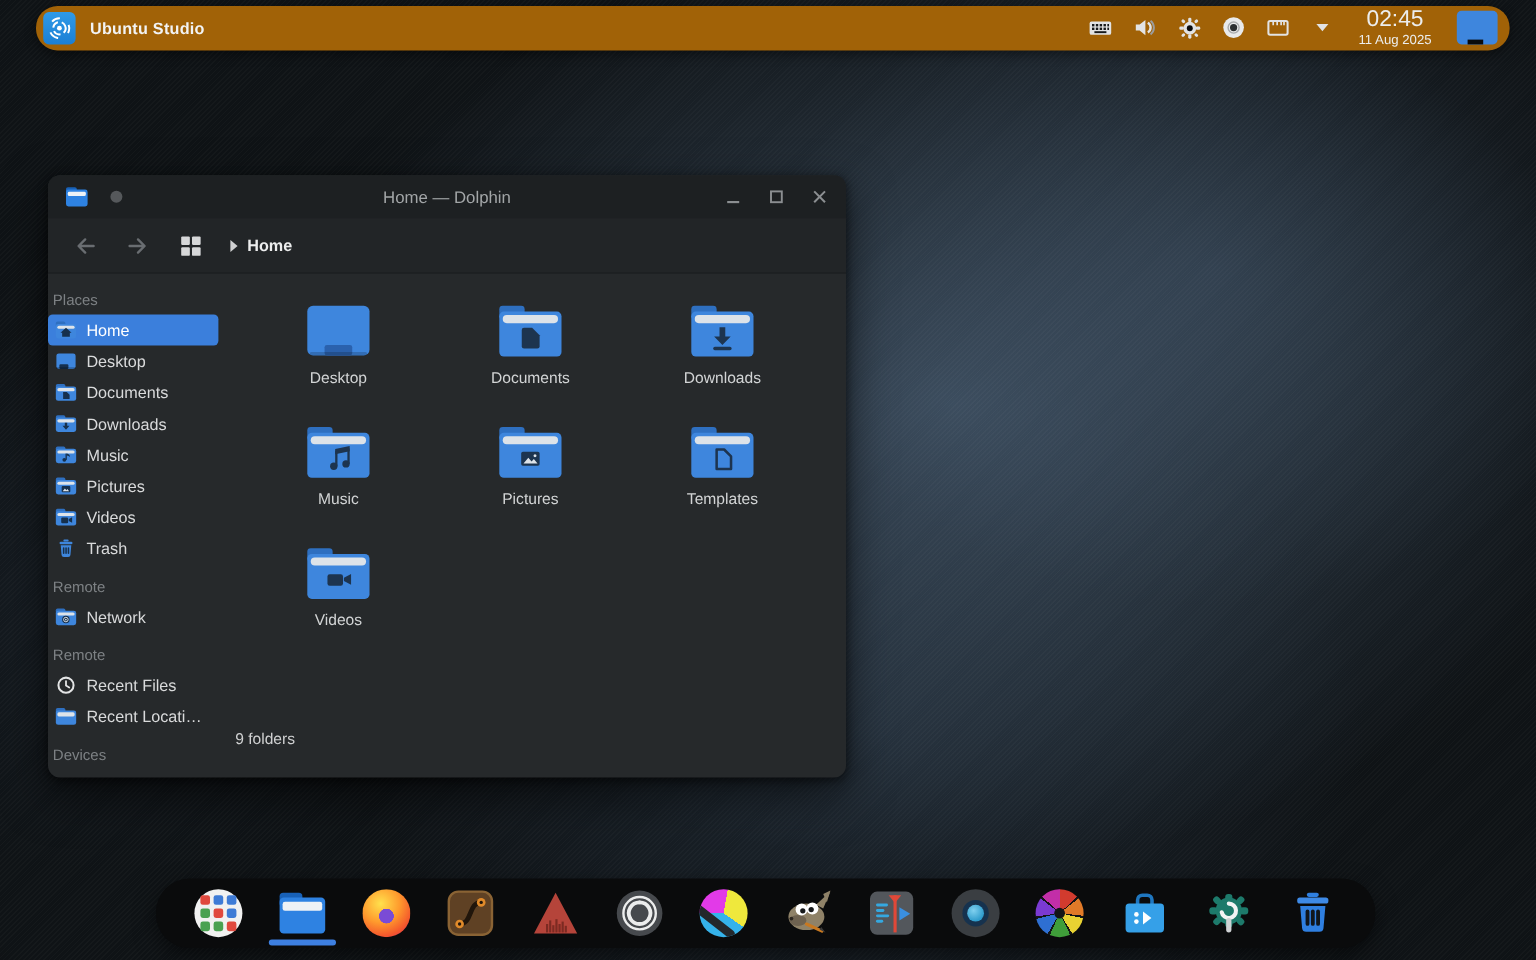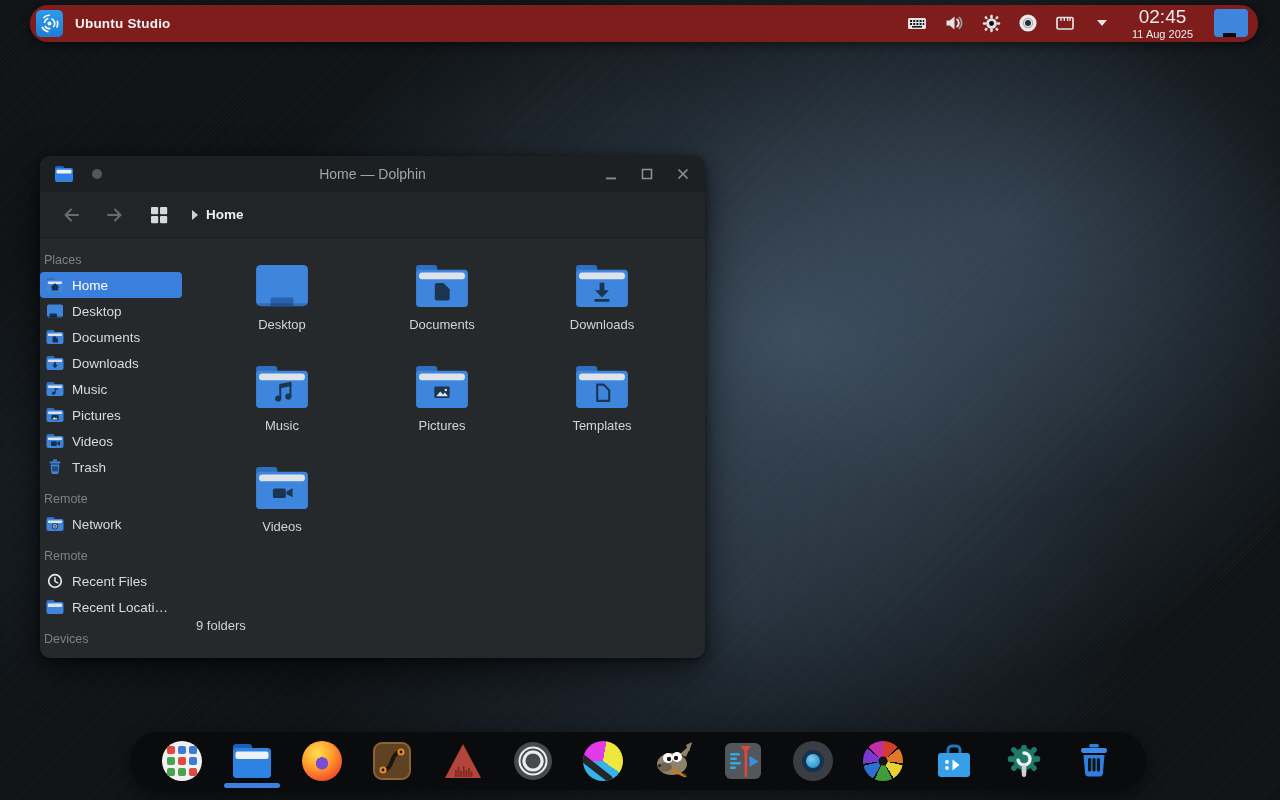--- a/index.html
+++ b/index.html
@@ -20,38 +20,38 @@
     background:repeating-linear-gradient(135deg, rgba(255,255,255,.022) 0 1px, rgba(0,0,0,0) 1px 3px);
   }
   .wallpaper::after {
     content:""; position:absolute; inset:0;
     background:radial-gradient(140% 125% at 50% 48%, rgba(0,0,0,0) 52%, rgba(0,0,0,.55) 100%);
   }
 
   
   .panel {
     position:absolute; left:30px; right:22px; top:5px; height:37px;
-    background:#7f1d1d; border-radius:18px; display:flex; align-items:center;
+    background:#a16207; border-radius:18px; display:flex; align-items:center;
     padding:0 10px 0 6px; box-shadow:0 3px 10px rgba(0,0,0,.45); z-index:50;
   }
   .panel-left { display:flex; align-items:center; gap:12px; }
   .logo-badge { width:27px; height:27px; border-radius:5px;
     background:linear-gradient(180deg,#2f9ae8,#1b7fd4); display:flex; align-items:center; justify-content:center; }
   .panel-title { color:#f2f3f4; font-weight:bold; font-size:13.5px; letter-spacing:.2px; }
   .panel-right { margin-left:auto; display:flex; align-items:center; gap:15px; }
   .trayicon { width:22px; height:22px; display:flex; align-items:center; justify-content:center; cursor:default; }
   .clock { display:flex; flex-direction:column; align-items:center; line-height:1.1; color:#eceded; margin-left:4px; }
   .clock .t { font-size:19px; }
   .clock .d { font-size:11px; }
   .pager { width:34px; height:28px; background:#3e86dd; border-radius:4px; position:relative; margin-left:6px; }
   .pager::after { content:""; position:absolute; bottom:0; left:9px; width:13px; height:4px; background:#0a0b0c; }
 
   
   .window {
-    position:absolute; left:40px; top:156px; width:665px; height:502px;
+    position:absolute; left:40px; top:146px; width:665px; height:502px;
     background:#26292b; border-radius:10px; overflow:hidden; z-index:30;
     box-shadow:0 14px 38px rgba(0,0,0,.6), 0 2px 8px rgba(0,0,0,.5);
   }
   .titlebar { position:relative; height:36px; background:#1d2022; display:flex; align-items:center; padding:0 14px; }
   .tb-appicon { width:20px; height:18px; position:relative; }
   .tb-dot { width:10px; height:10px; border-radius:50%; background:#55585b; margin-left:18px; }
   .tb-title { position:absolute; left:0; right:0; text-align:center; color:#a2a5a7; font-size:14px; pointer-events:none; }
   .tb-controls { margin-left:auto; display:flex; align-items:center; gap:20px; z-index:2; }
   .tb-btn { width:16px; height:16px; display:flex; align-items:center; justify-content:center; }
 

